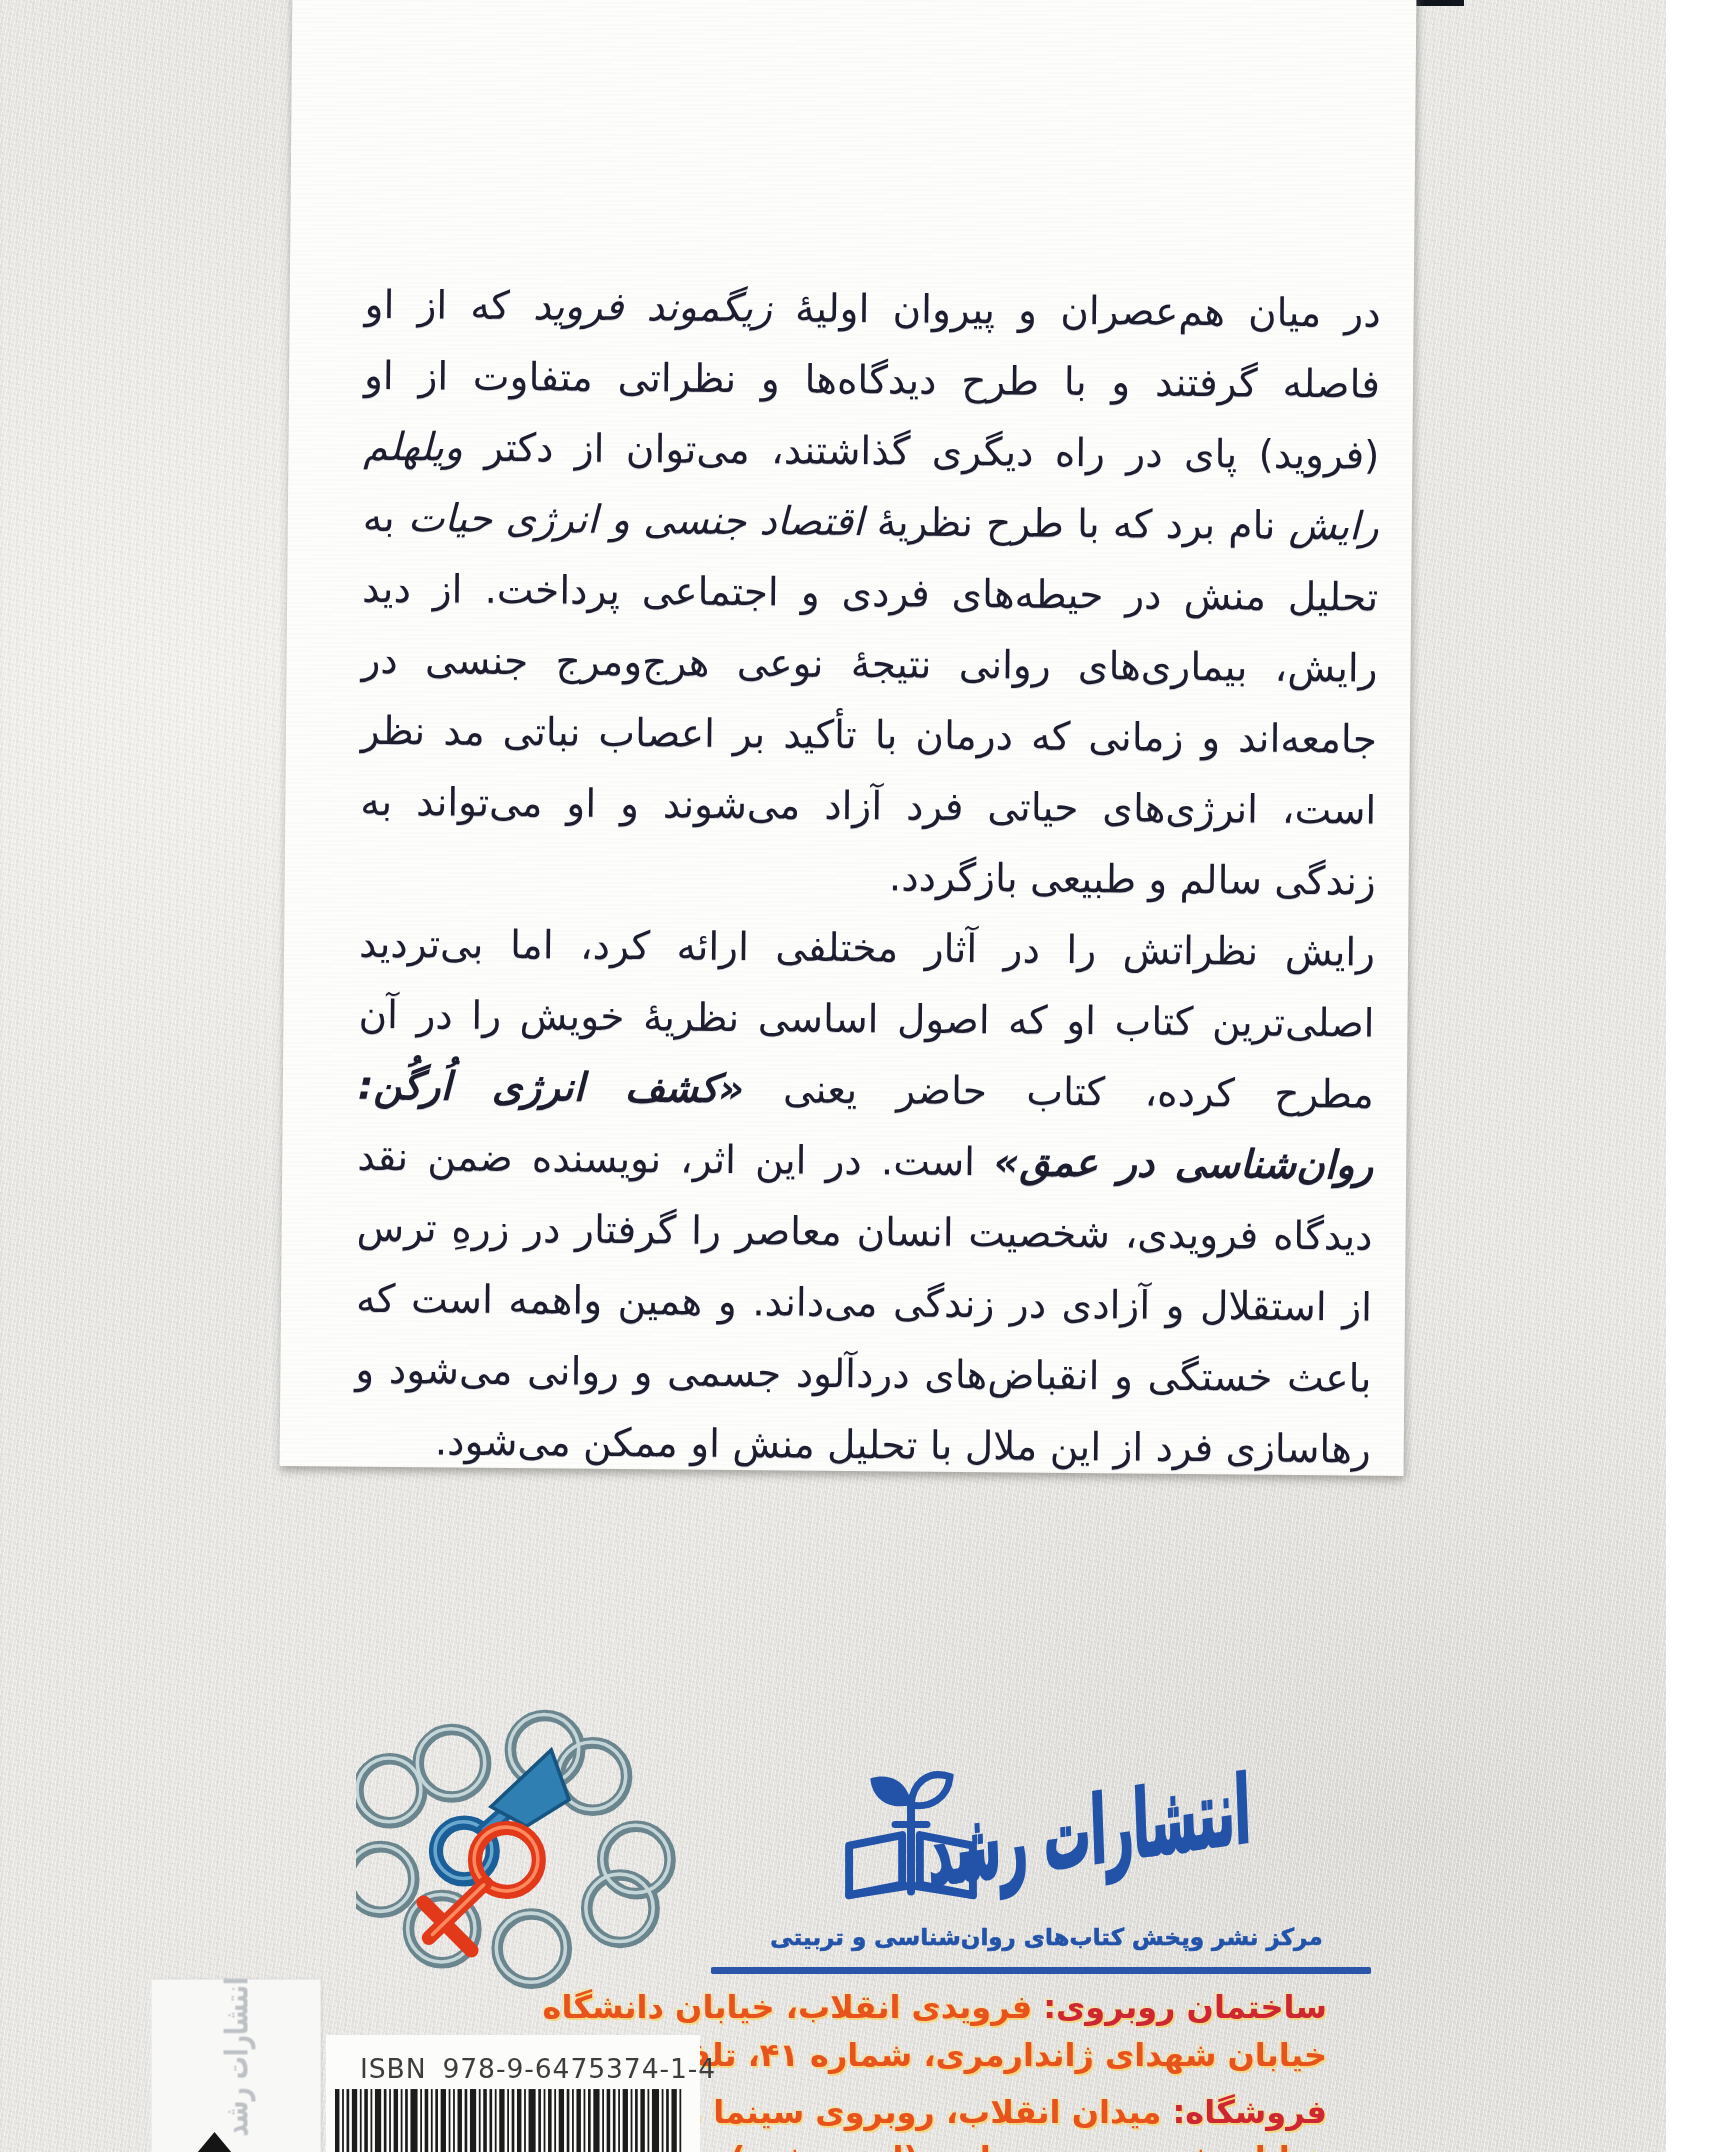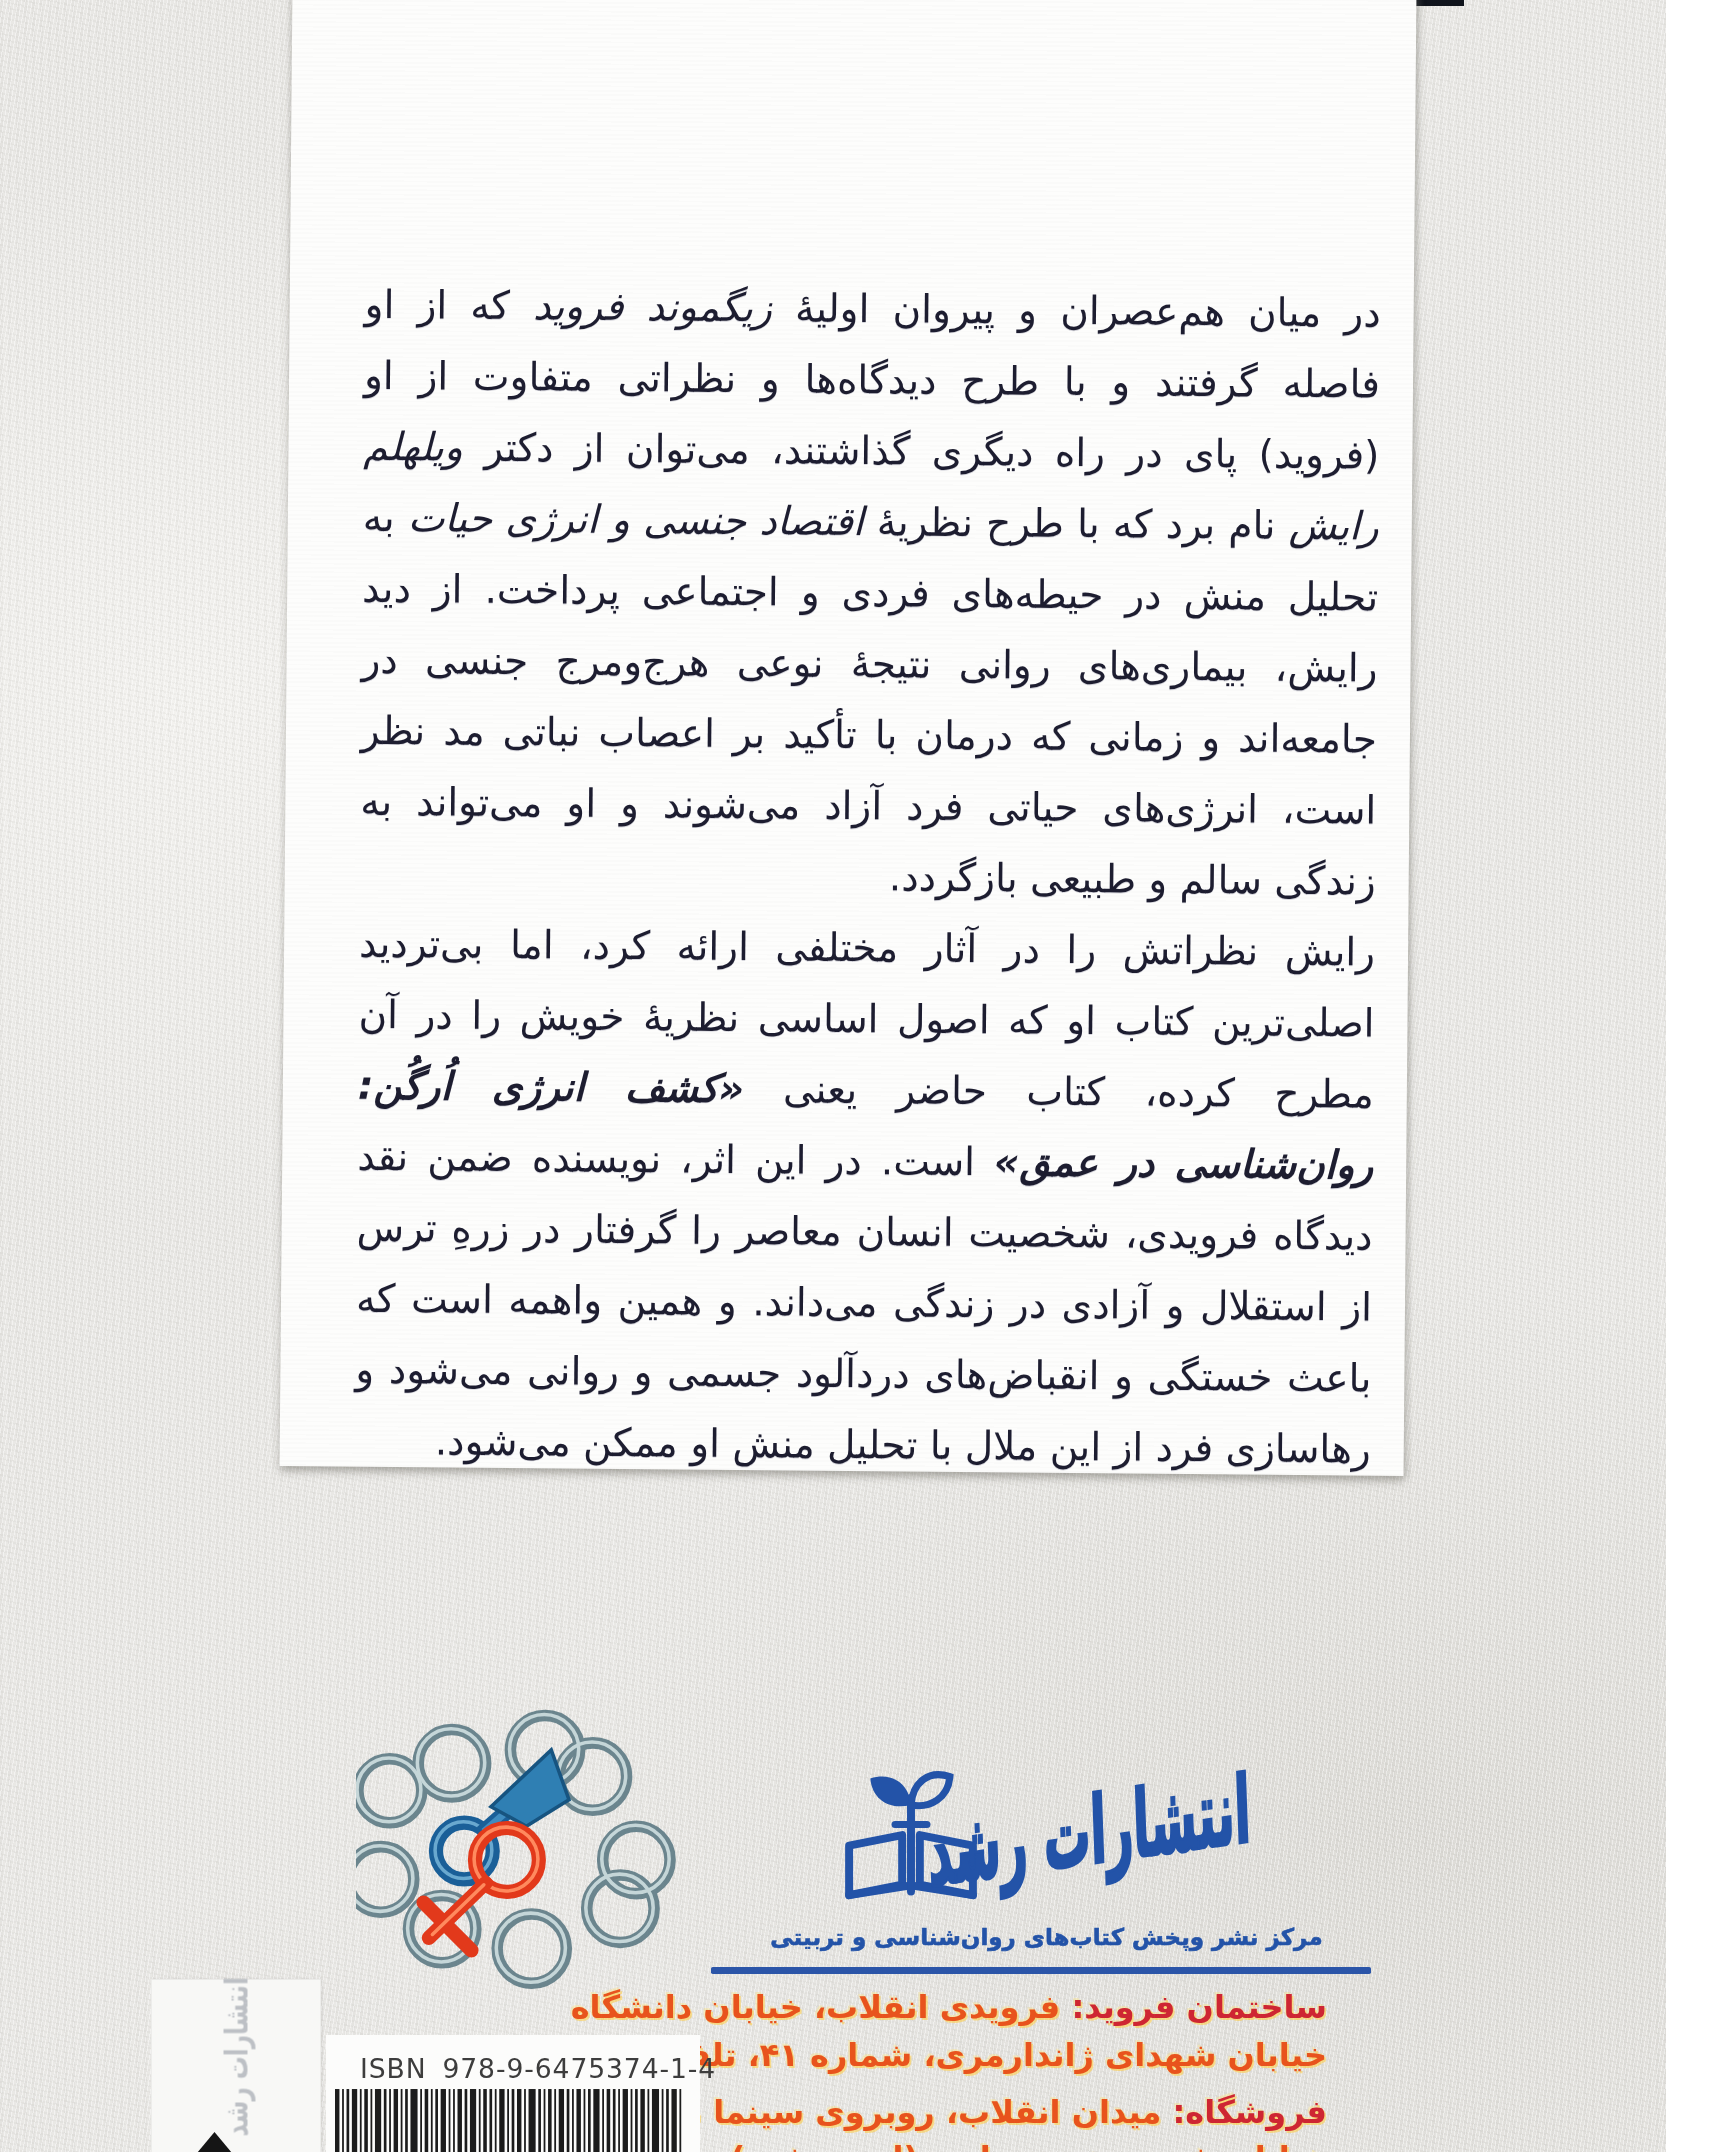--- a/index.html
+++ b/index.html
@@ -134,21 +134,21 @@
     </svg>
   </div>
 
   <div class="pub-calligraphy">انتشارات رشد</div>
 
   <div class="tagline">مرکز نشر وپخش کتاب‌های روان‌شناسی و تربیتی</div>
 
   <div class="blue-rule"></div>
 
   <div class="contact-line cl-0">
-    <span class="lbl">ساختمان فروید:</span><span> فرویدی انقلاب، خیابان دانشگاه</span>
+    <span class="lbl">ساختمان روبروی:</span><span> فرویدی انقلاب، خیابان دانشگاه</span>
   </div>
   <div class="contact-line cl-1">
     <span>خیابان شهدای ژاندارمری، شماره ۴۱، تلفن: ۶۶۴۰۴۴۰۶</span>
   </div>
   <div class="contact-line cl-2">
     <span class="lbl">فروشگاه:</span><span> میدان انقلاب، روبروی سینما بهمن</span>
   </div>
   <div class="contact-line cl-3">
     <span>خیابان شهید منیری جاوید (اردیبهشت)، شماره ۷۲</span>
   </div>

